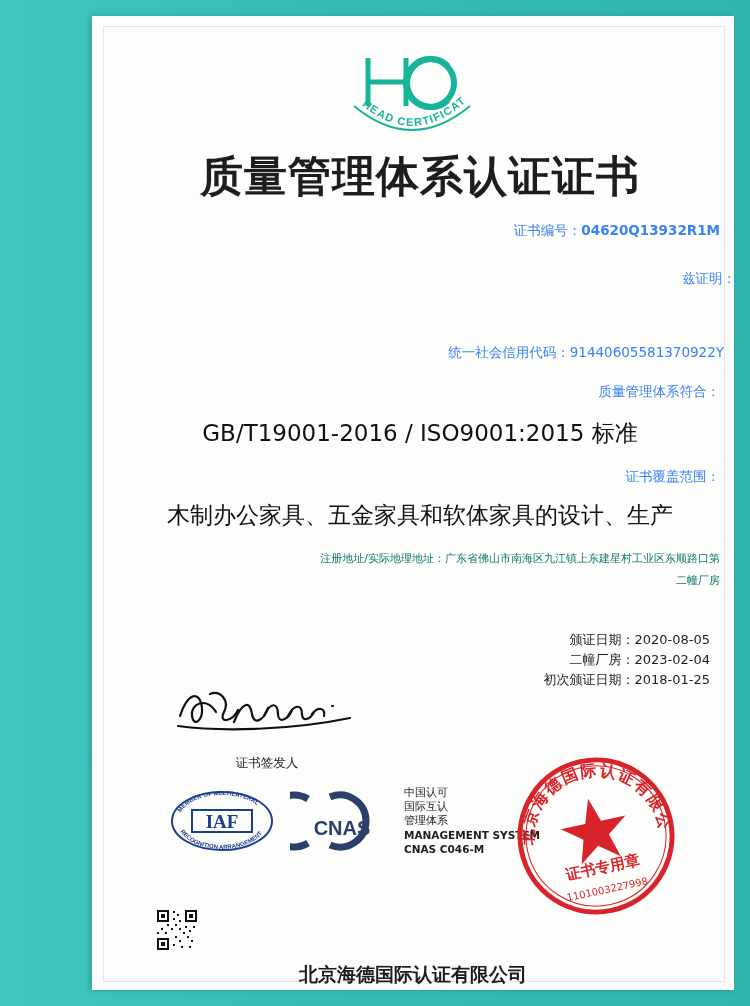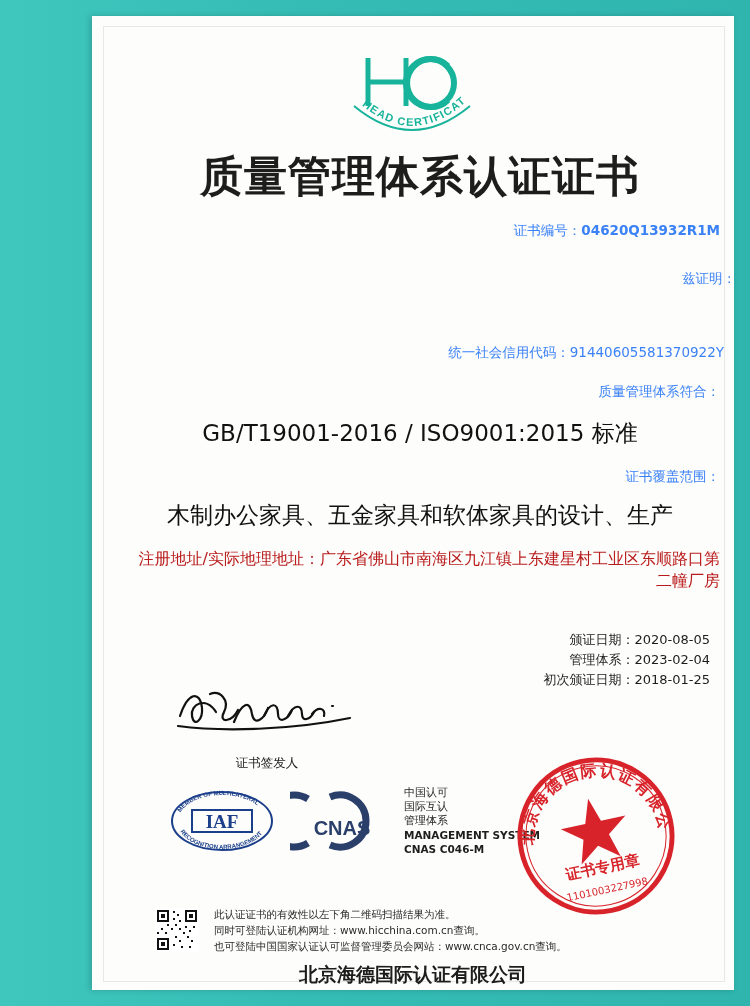--- a/index.html
+++ b/index.html
@@ -173,23 +173,23 @@
     font-weight: bold;
     color: #1d1d1b;
     font-family: "DejaVu Sans", sans-serif;
   }
   .addr-block {
     position: absolute;
     left: 120px;
     top: 548px;
     width: 600px;
     text-align: right;
-    font-size: 16px;
+    font-size: 11px;
     line-height: 22px;
-    color: #b91c1c;
+    color: #0f766e;
     font-family: "DejaVu Sans", sans-serif;
   }
 </style>
 </head>
 <body>
 
 <div id="cert">
 
   <div class="teal-frame"></div>
 
@@ -237,21 +237,21 @@
       <span>注册地址/实际地理地址：</span><span>广东省佛山市南海区九江镇上东建星村工业区东顺路口第</span>
     </div>
     <div>二幢厂房</div>
   </div>
 
   <div class="dates">
     <div>
       <span>颁证日期：</span><span>2020-08-05</span>
     </div>
     <div>
-      <span>管理体系：</span><span>2023-02-04</span>
+      <span>二幢厂房：</span><span>2023-02-04</span>
     </div>
     <div>
       <span>初次颁证日期：</span><span>2018-01-25</span>
     </div>
   </div>
 
   <div class="sig-wrap">
     <svg class="sig-svg" viewBox="0 0 190 58" width="190" height="58" aria-hidden="true">
       <g fill="none" stroke="#111" stroke-width="2.2" stroke-linecap="round">
         <path d="M8 34 C16 10, 28 8, 30 26 C31 38, 22 46, 20 34 C18 22, 34 14, 44 30"></path>
@@ -345,21 +345,16 @@
       <rect x="18" y="36" width="2" height="2"></rect>
         <rect x="26" y="38" width="2" height="2"></rect>
         <rect x="34" y="38" width="2" height="2"></rect>
       <rect x="6" y="20" width="2" height="2"></rect>
         <rect x="10" y="24" width="2" height="2"></rect>
         <rect x="2" y="24" width="2" height="2"></rect>
       <rect x="12" y="16" width="2" height="2"></rect>
     </g>
   </svg>
 
-  <div class="footnotes">
-    <div>此认证证书的有效性以左下角二维码扫描结果为准。</div>
-    <div>同时可登陆认证机构网址：www.hicchina.com.cn查询。</div>
-    <div>也可登陆中国国家认证认可监督管理委员会网站：www.cnca.gov.cn查询。</div>
-  </div>
 
   <div class="footer-org">北京海德国际认证有限公司</div>
 
 </div>
 
 </body></html>

